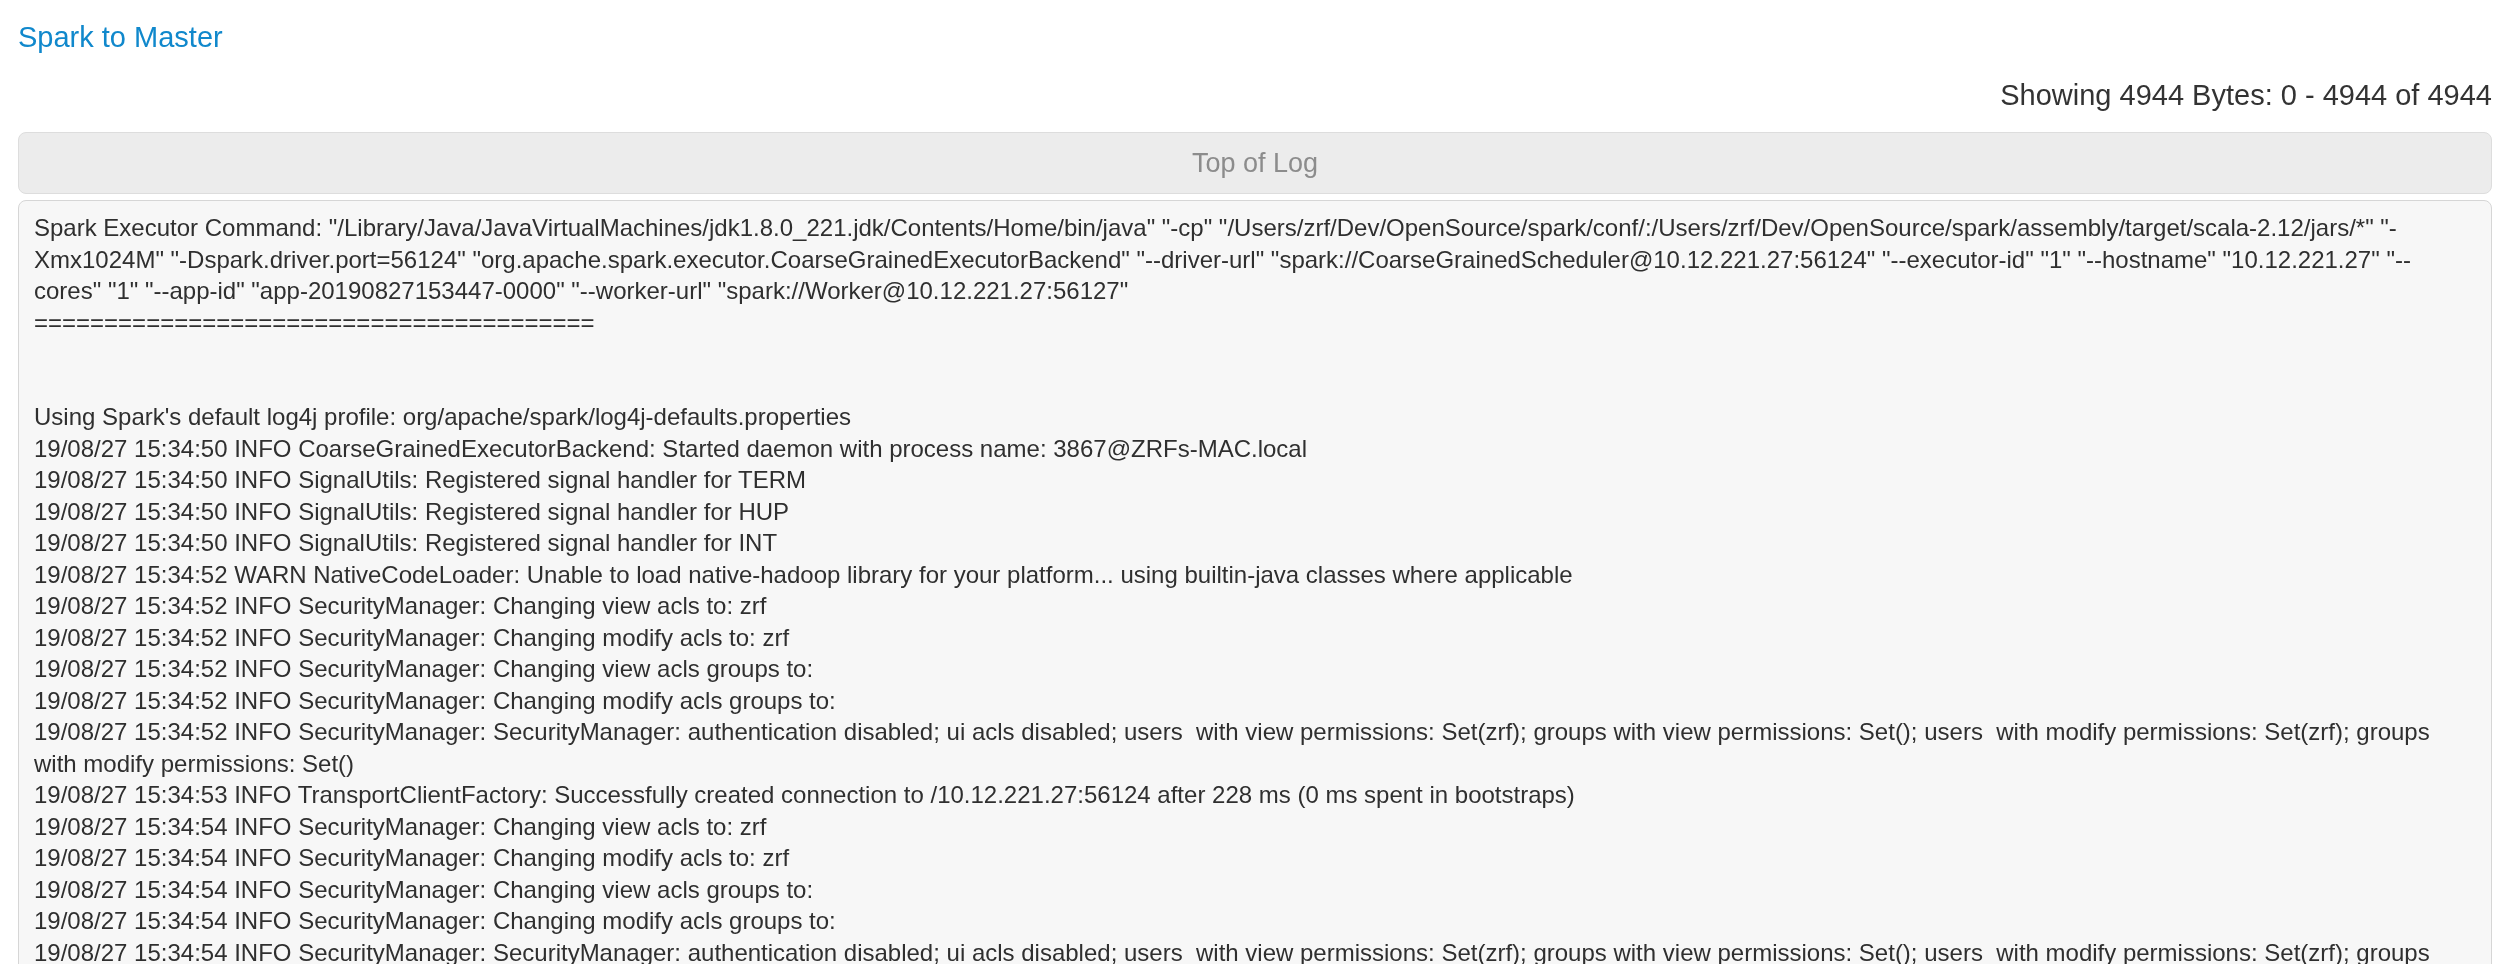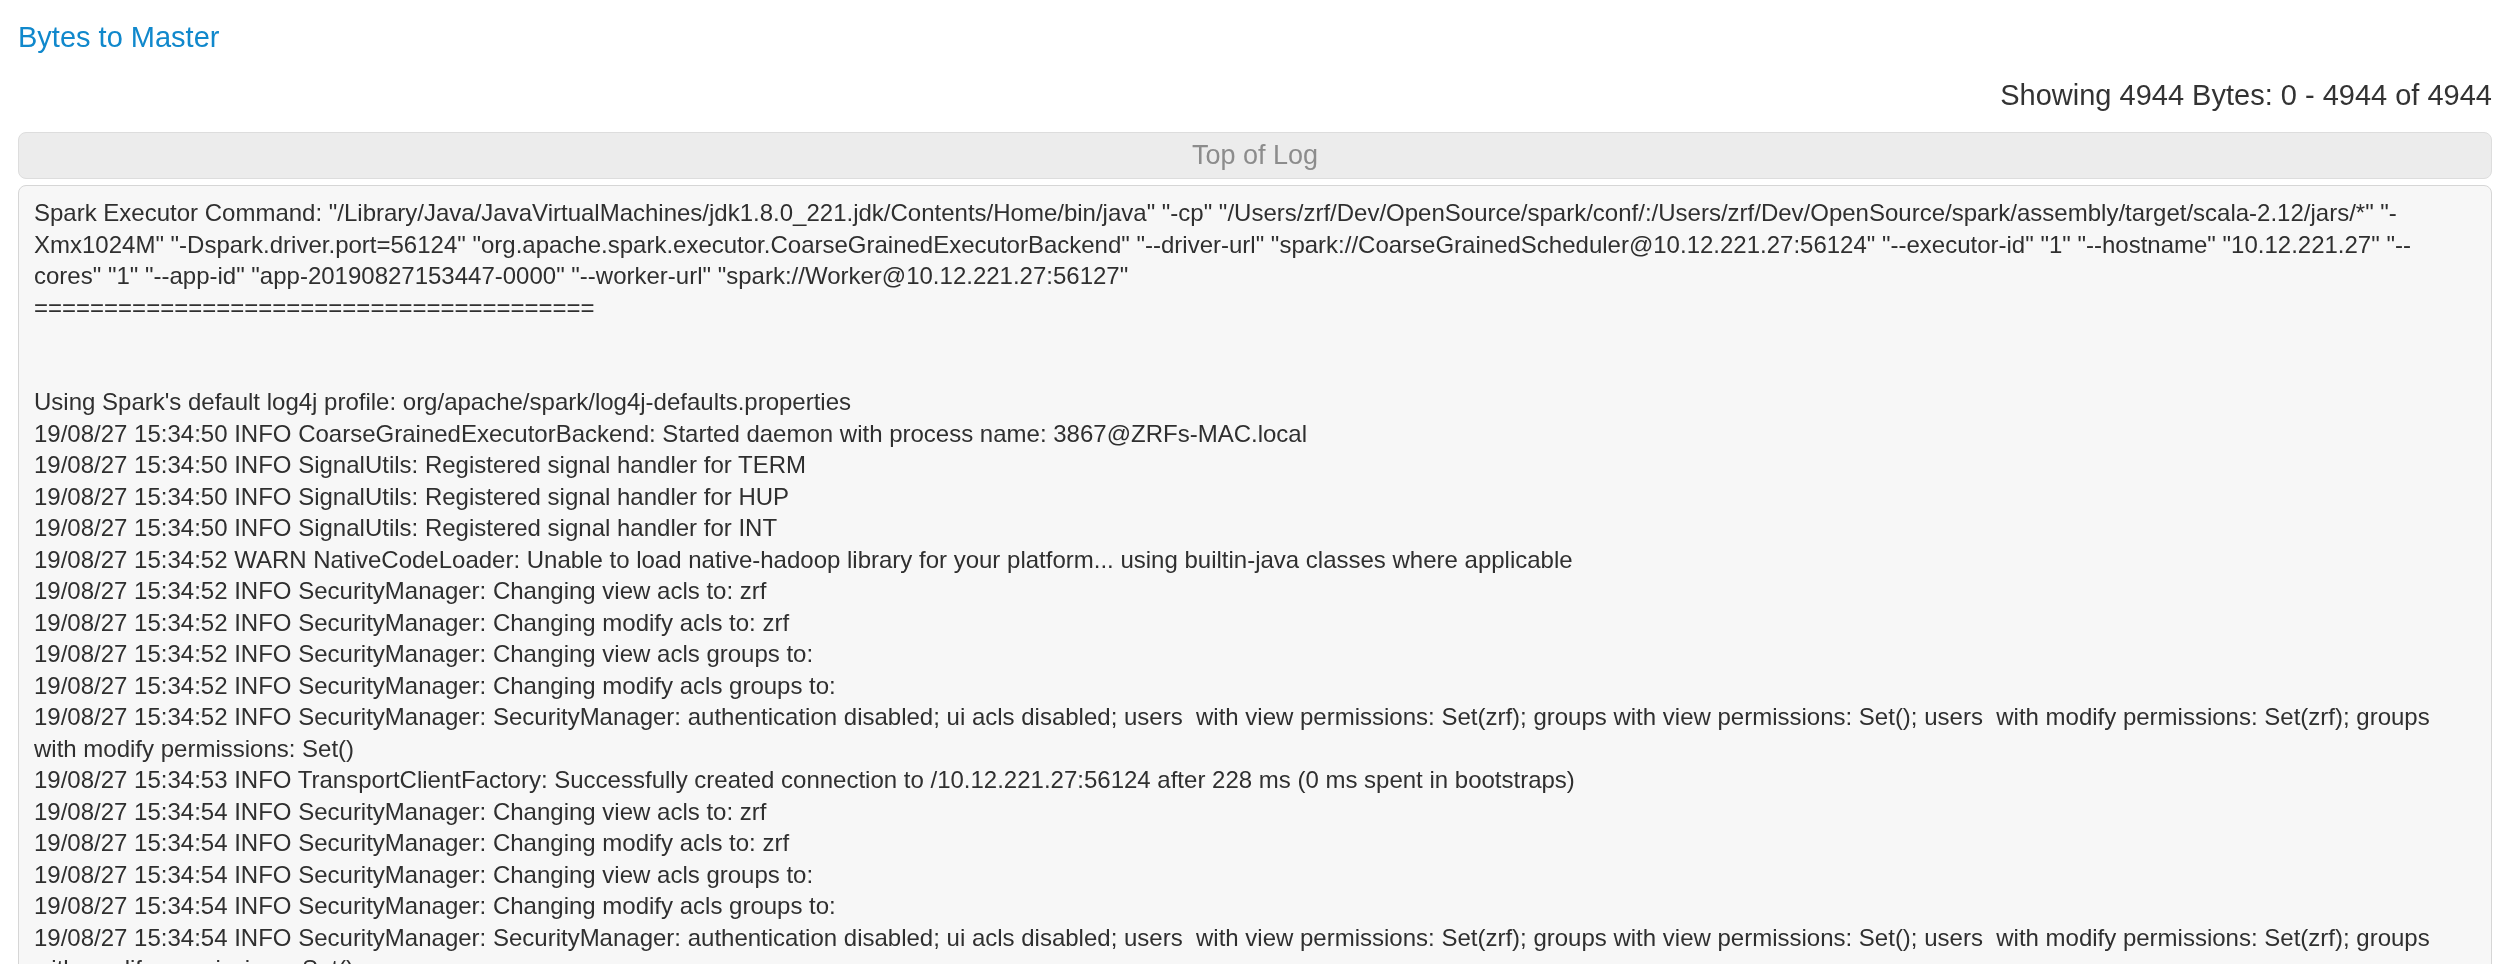--- a/index.html
+++ b/index.html
@@ -39,21 +39,21 @@
   }
   .byte-range {
     margin: 24px 0 0 -4px;
     color: var(--heading_text);
     font-size: 29px;
     line-height: 34px;
     text-align: right;
   }
   .log-bar {
     margin-top: 20px;
-    height: 47px;
+    height: 62px;
     background: var(--bar_bg);
     border: 1px solid var(--bar_border);
     border-radius: 8px;
     display: flex;
     align-items: center;
     justify-content: center;
   }
   .log-bar span {
     color: var(--bar_text);
     font-size: 27px;
@@ -76,21 +76,21 @@
     white-space: pre-wrap;
     word-wrap: break-word;
   }
 </style>
 </head>
 <body>
 
 <div class="page">
 
   <div>
-    <a href="#" class="back-link">Bytes to Master</a>
+    <a href="#" class="back-link">Spark to Master</a>
   </div>
 
   <div class="byte-range">Showing 4944 Bytes: 0 - 4944 of 4944</div>
 
   <div class="log-bar">
     <span>Top of Log</span>
   </div>
 
   <div class="log-box">
     <pre class="log-pre">Spark Executor Command: "/Library/Java/JavaVirtualMachines/jdk1.8.0_221.jdk/Contents/Home/bin/java" "-cp" "/Users/zrf/Dev/OpenSource/spark/conf/:/Users/zrf/Dev/OpenSource/spark/assembly/target/scala-2.12/jars/*" "-Xmx1024M" "-Dspark.driver.port=56124" "org.apache.spark.executor.CoarseGrainedExecutorBackend" "--driver-url" "spark://CoarseGrainedScheduler@10.12.221.27:56124" "--executor-id" "1" "--hostname" "10.12.221.27" "--cores" "1" "--app-id" "app-20190827153447-0000" "--worker-url" "spark://Worker@10.12.221.27:56127"

